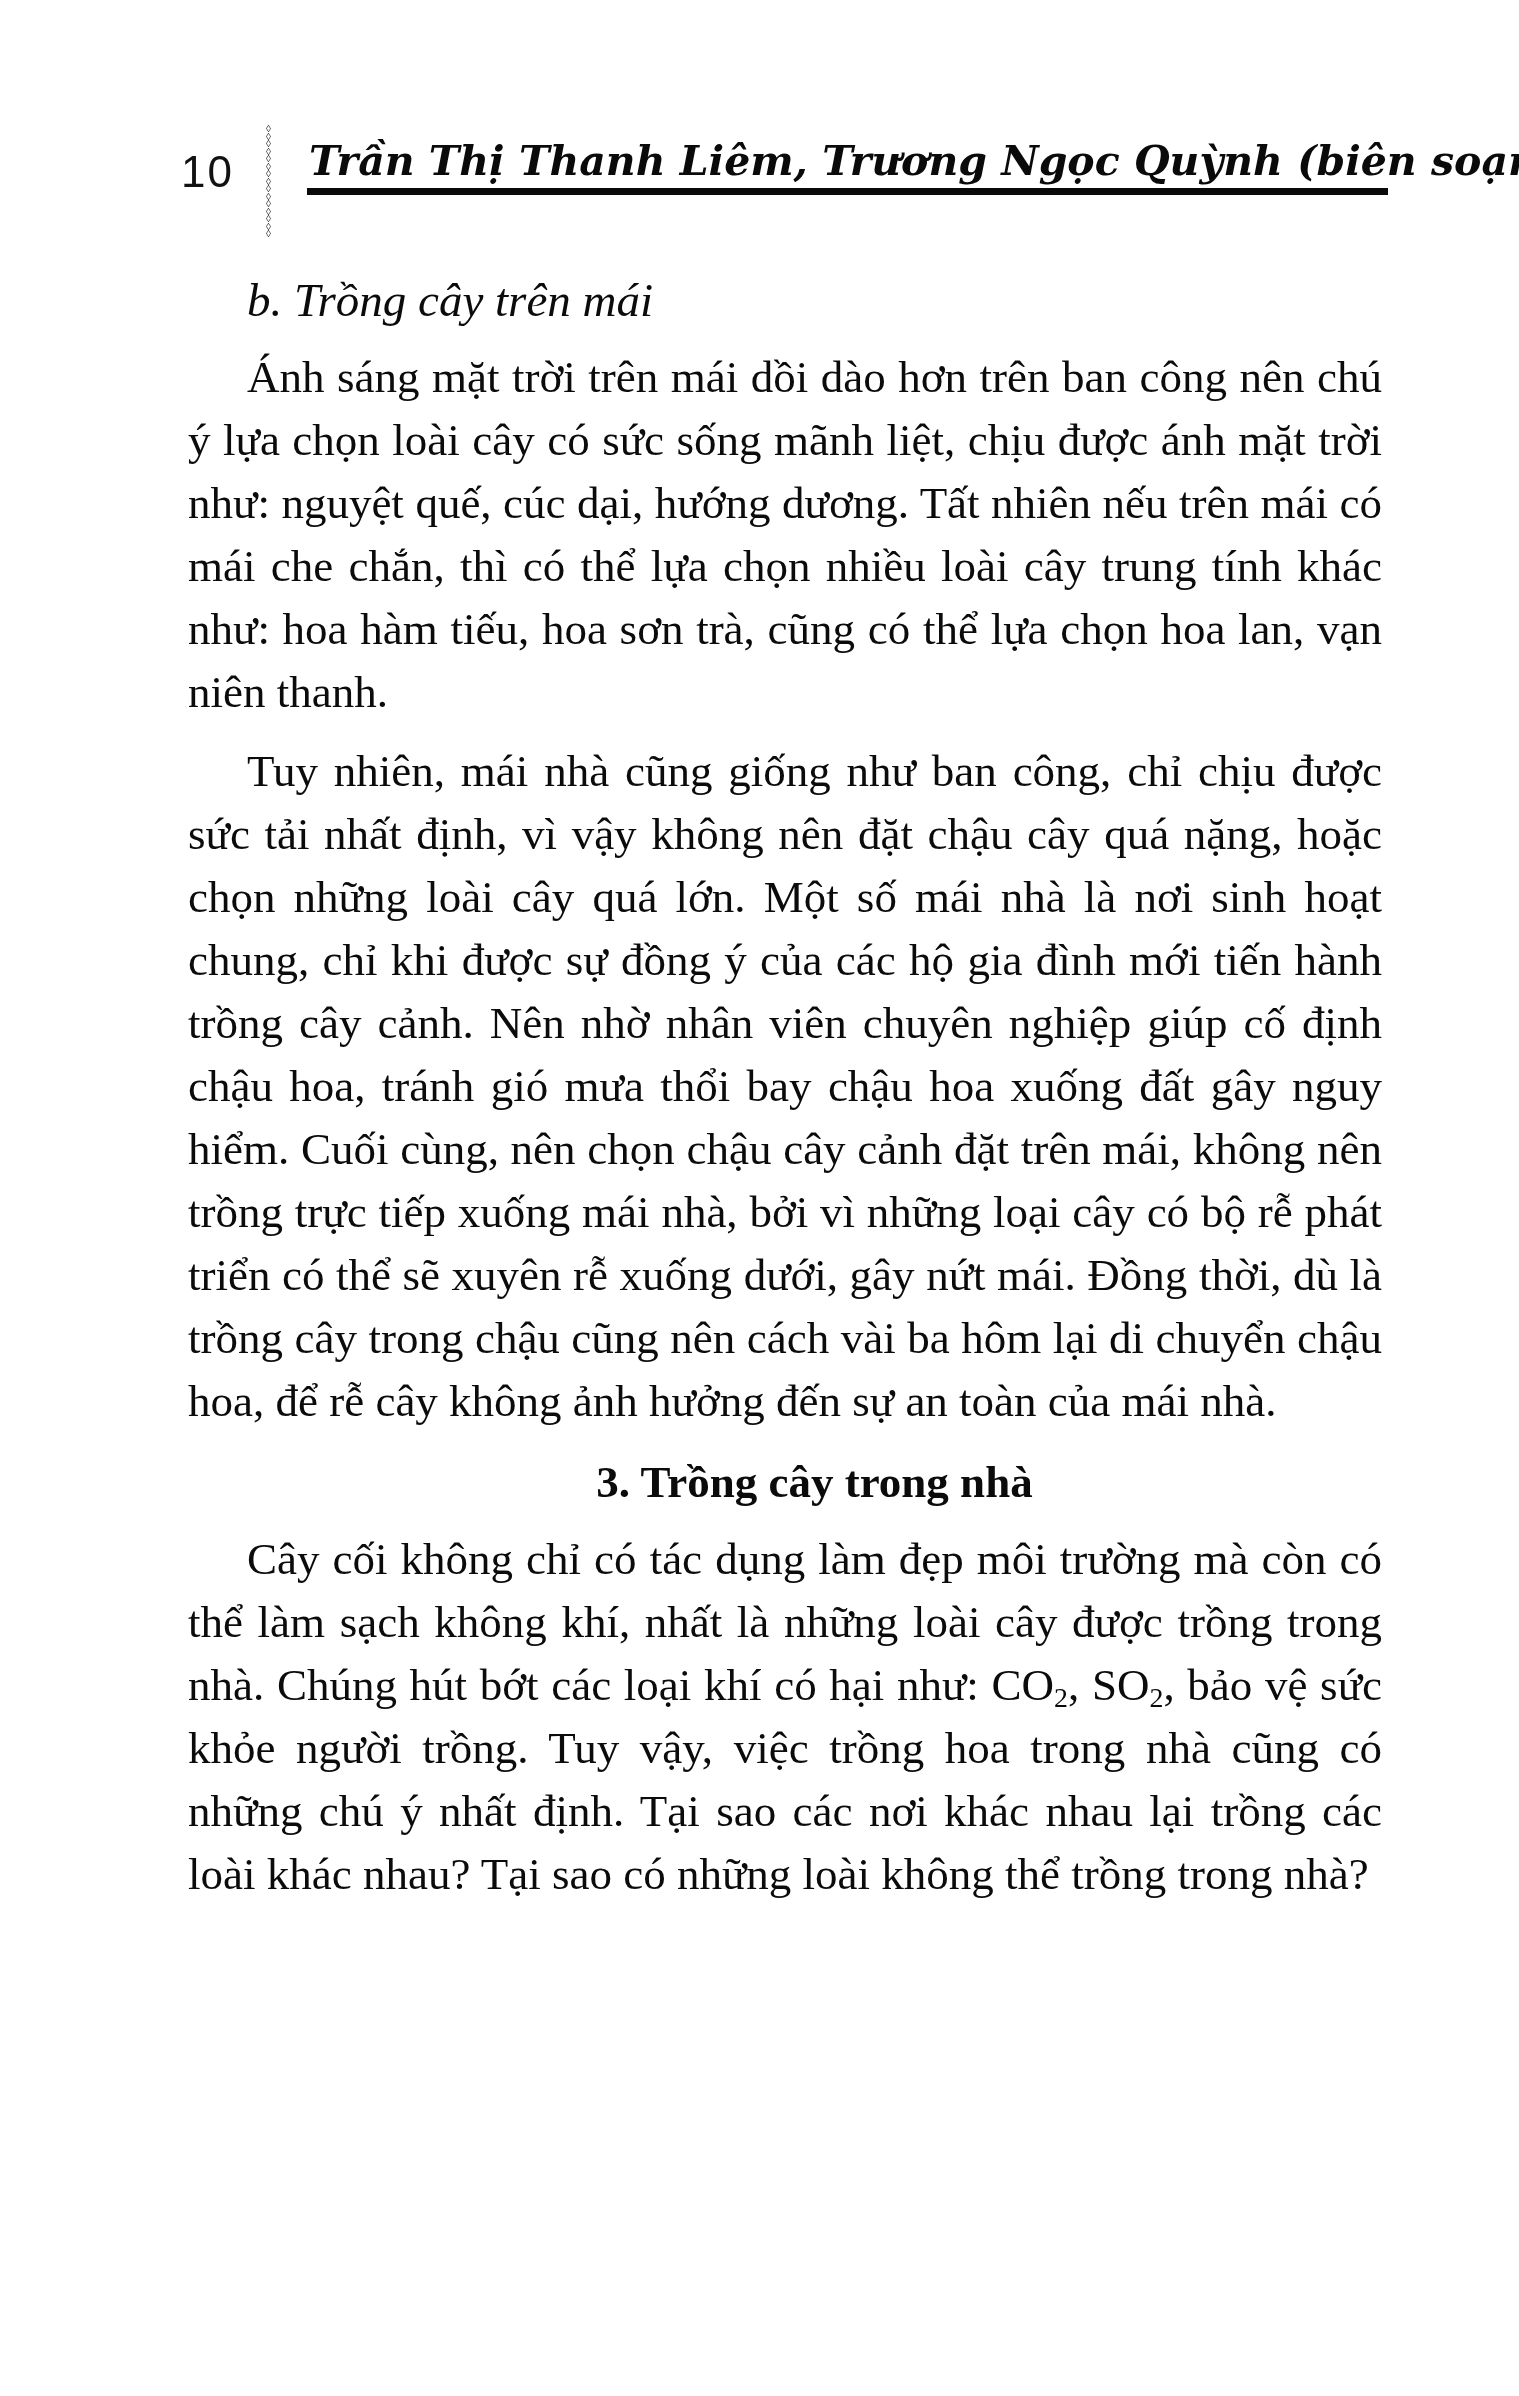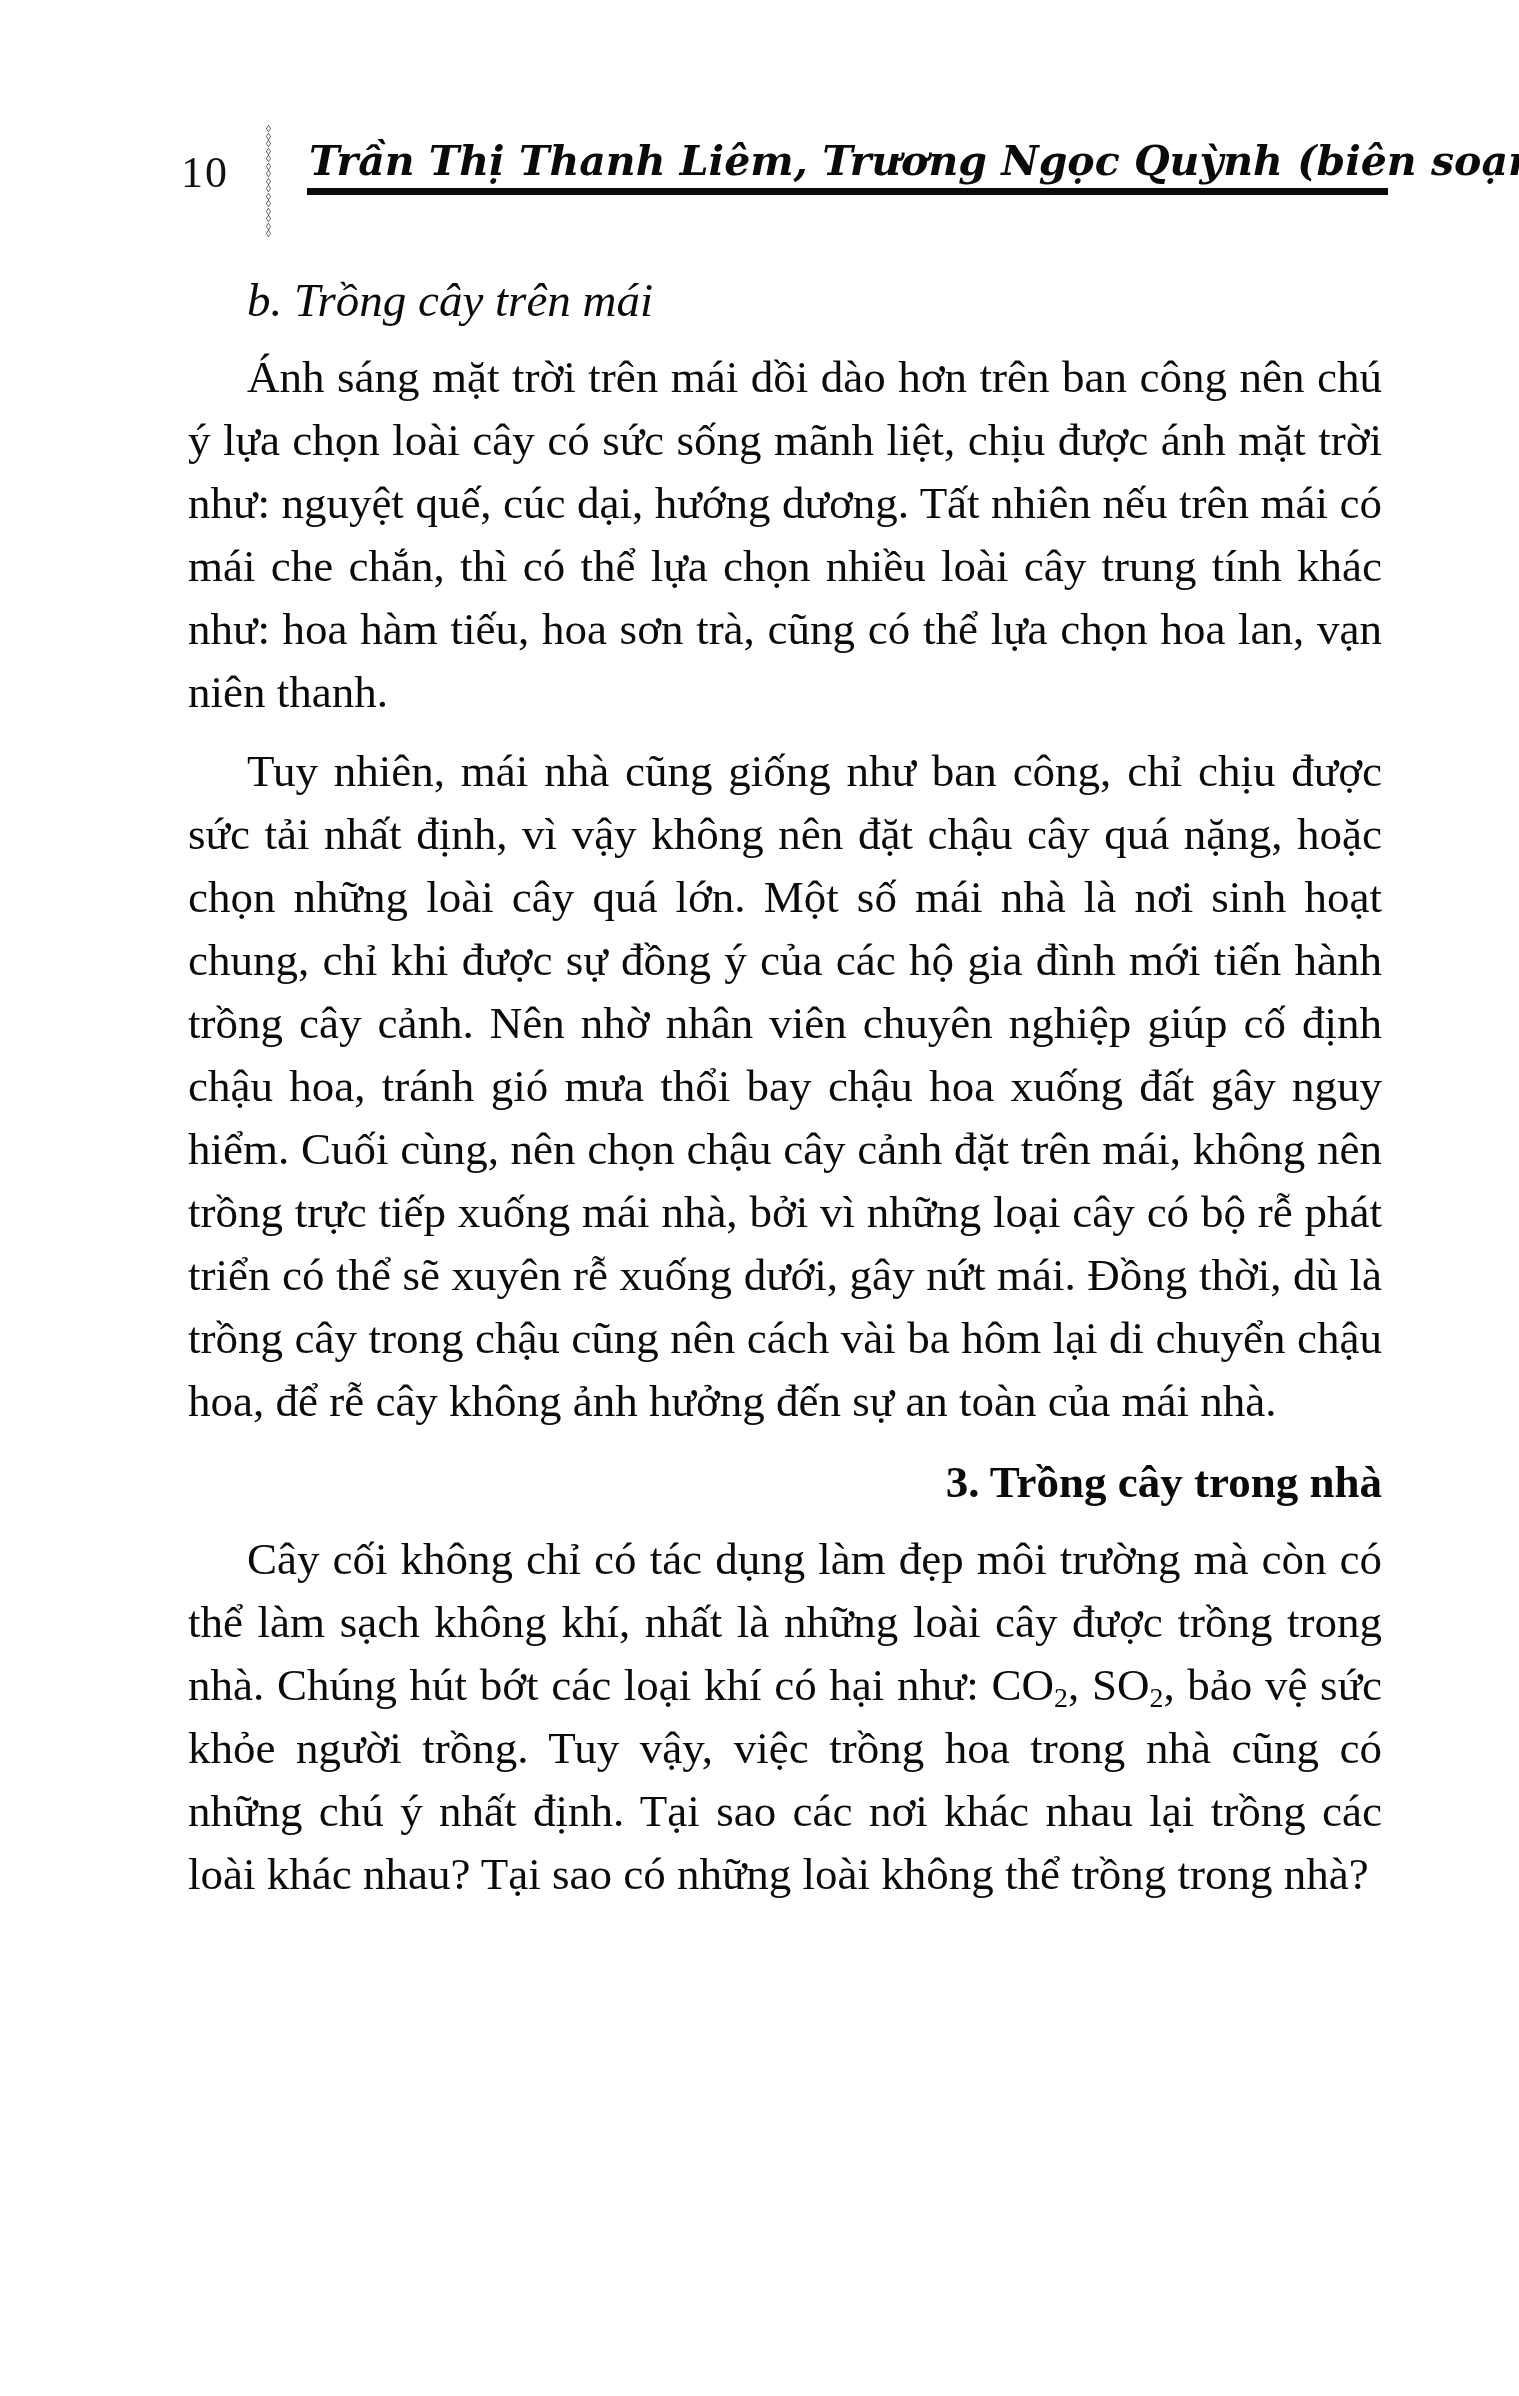--- a/index.html
+++ b/index.html
@@ -15,21 +15,21 @@
     overflow: hidden;
     font-family: "Liberation Serif", serif;
     color: #0b0b0b;
   }
 
   
   #page-number {
     position: absolute;
     left: 181px;
     top: 147px;
-    font-family: Liberation Serif, serif;
+    font-family: Liberation Sans, sans-serif;
     font-size: 44px;
     letter-spacing: 2px;
     color: #111;
   }
   #header-ornament {
     position: absolute;
     left: 263px;
     top: 123px;
     height: 95px;
     writing-mode: vertical-lr;
@@ -79,21 +79,21 @@
     font-size: 47px;
     text-indent: 59px;
     margin: 0 0 14px 0;
     text-align: left;
   }
   .heading-bold {
     font-weight: bold;
     font-size: 45px;
     text-indent: 59px;
     margin: 18px 0 14px 0;
-    text-align: right;
+    text-align: center;
   }
   .para {
     margin: 0 0 16px 0;
     text-indent: 59px;
     font-family: Liberation Serif, serif;
   }
   .para:last-child { margin-bottom: 0; }
   sub.chem {
     font-size: 62%;
     line-height: 0;

